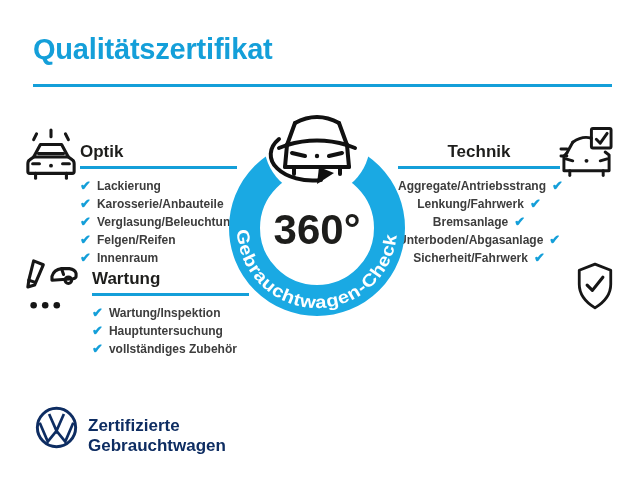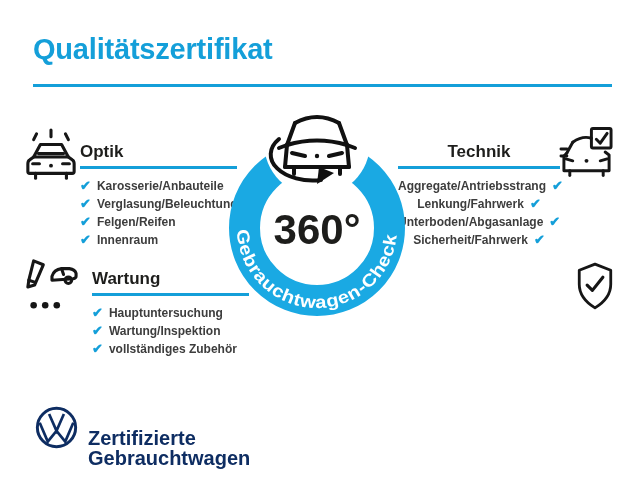--- a/index.html
+++ b/index.html
@@ -33,22 +33,22 @@
   #sec-technik{left:398px;top:142px;text-align:center;}
   #sec-wartung{left:92px;top:269px;}
   #sec-garantie{left:398px;top:269px;}
   #icon-optik{left:24px;top:127px;width:54px;height:58px;}
   #icon-technik{left:559px;top:125px;width:55px;height:56px;}
   #icon-wartung{left:24px;top:257px;width:54px;height:58px;}
   #icon-garantie{left:574px;top:261px;width:42px;height:50px;}
   #badge{position:absolute;left:217px;top:103px;width:200px;height:215px;}
   #vw-logo{left:35px;top:406px;width:43px;height:43px;}
   .footer-text{
-    position:absolute;left:88px;top:428px;
-    font-size:20px;font-weight:bold;color:var(--navy);line-height:20px;
+    position:absolute;left:88px;top:416px;
+    font-size:17px;font-weight:bold;color:var(--navy);line-height:20px;
   }
 </style>
 </head>
 <body>
 
 <div class="canvas">
 
   <h1 class="title">Qualitätszertifikat</h1>
   <div class="top-rule"></div>
 
@@ -102,44 +102,46 @@
     <g stroke="#161616" fill="none" stroke-linecap="round" stroke-linejoin="round">
       <path stroke-width="3.2" d="M24,3 L42,10 L42,26 Q42,42 24,53 Q6,42 6,26 L6,10 Z"></path>
       <polyline stroke-width="3.6" points="15,27 21,33 33,18"></polyline>
     </g>
   </svg>
 
   <div id="sec-optik" class="section left">
     <h2>Optik</h2>
     <div class="rule"></div>
     <ul>
+      <li><span class="check">✔</span><span>Lackierung</span></li>
       <li><span class="check">✔</span><span>Karosserie/Anbauteile</span></li>
       <li><span class="check">✔</span><span>Verglasung/Beleuchtung</span></li>
       <li><span class="check">✔</span><span>Felgen/Reifen</span></li>
       <li><span class="check">✔</span><span>Innenraum</span></li>
     </ul>
   </div>
 
   <div id="sec-technik" class="section right">
     <h2>Technik</h2>
     <div class="rule"></div>
     <ul>
       <li><span>Aggregate/Antriebsstrang</span><span class="check">✔</span></li>
       <li><span>Lenkung/Fahrwerk</span><span class="check">✔</span></li>
+      <li><span>Bremsanlage</span><span class="check">✔</span></li>
       <li><span>Unterboden/Abgasanlage</span><span class="check">✔</span></li>
       <li><span>Sicherheit/Fahrwerk</span><span class="check">✔</span></li>
     </ul>
   </div>
 
   <div id="sec-wartung" class="section left">
     <h2>Wartung</h2>
     <div class="rule"></div>
     <ul>
+      <li><span class="check">✔</span><span>Wartung/Inspektion</span></li>
       <li><span class="check">✔</span><span>Hauptuntersuchung</span></li>
-      <li><span class="check">✔</span><span>Wartung/Inspektion</span></li>
       <li><span class="check">✔</span><span>vollständiges Zubehör</span></li>
     </ul>
   </div>
 
 
   <svg id="badge" viewBox="0 0 200 215">
     <circle cx="100" cy="125" r="72.5" fill="none" stroke="#1aa9e3" stroke-width="31"></circle>
     <circle cx="100" cy="40" r="53" fill="#ffffff"></circle>
     <g stroke="#111111" stroke-width="4" fill="none" stroke-linecap="round" stroke-linejoin="round">
       <path d="M62,36 A42,26 0 0 0 104,77"></path>

